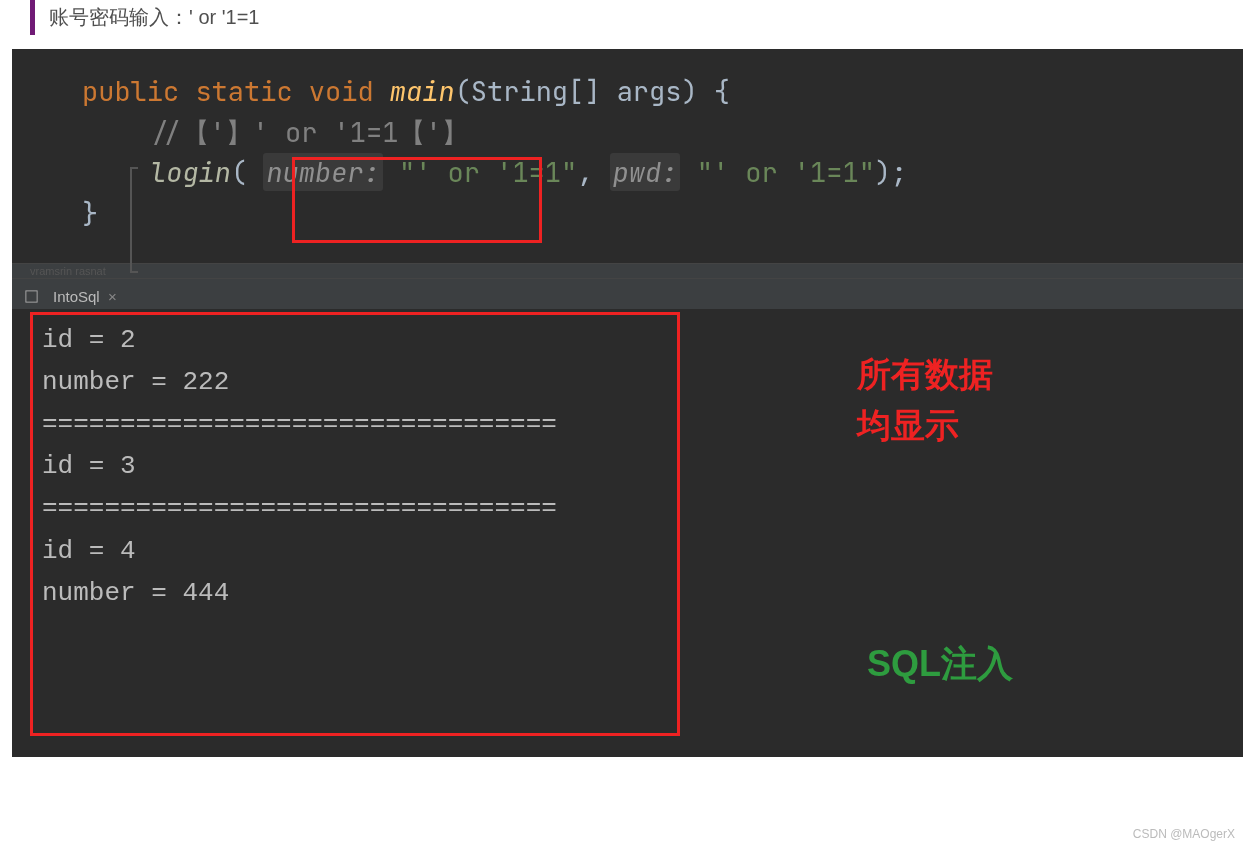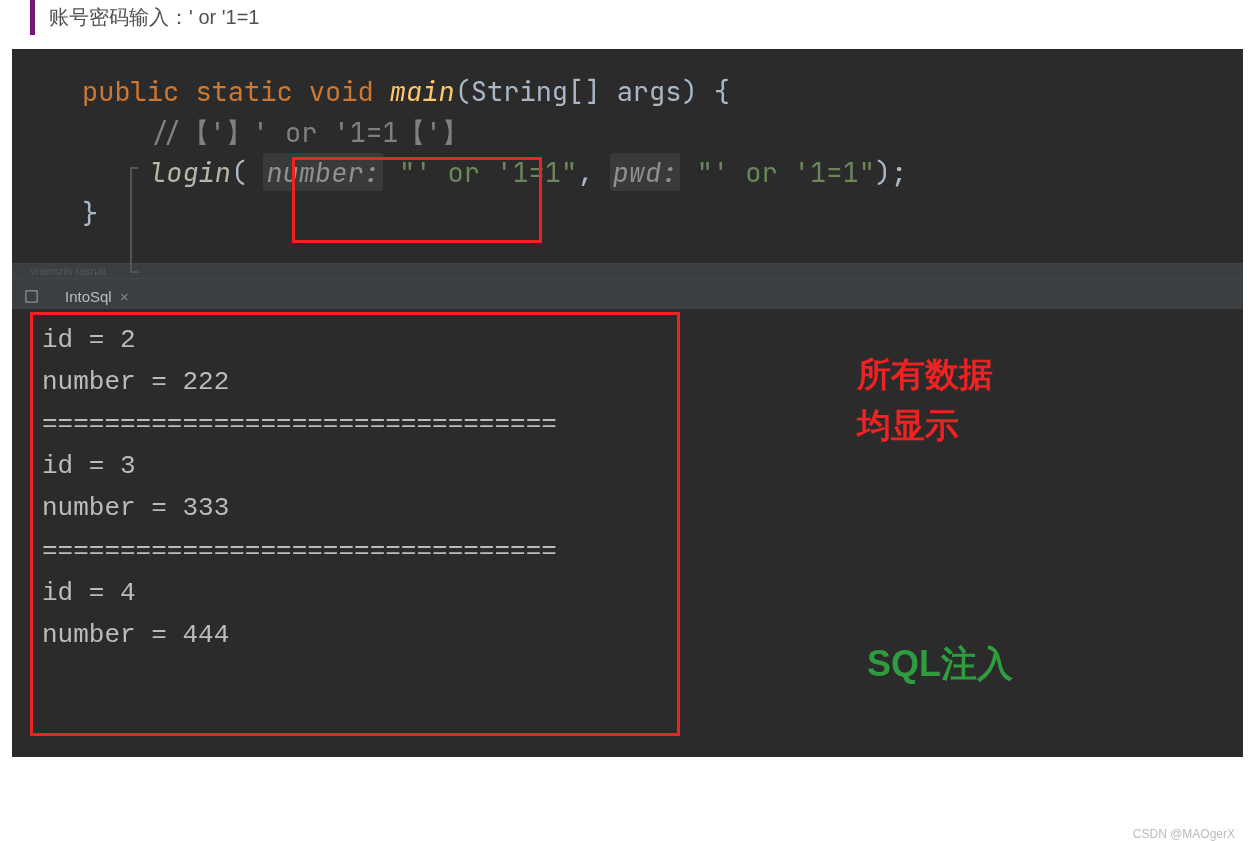--- a/index.html
+++ b/index.html
@@ -65,21 +65,21 @@
     padding:0 18px;
     display:flex;
     justify-content:space-between;
     align-items:center;
   }
   .tool-tabs {
     background:#3c3f41;
     padding:5px 10px 0 12px;
     display:flex;
     align-items:center;
-    gap:18px;
+    gap:6px;
   }
   .tool-tab {
     color:#bbbbbb;
     font-size:15px;
     padding:4px 8px;
     font-family: sans-serif;
   }
   .tool-tab .close { color:#888; margin-left:4px; }
   .run-icon { 
     width:15px;height:15px;
@@ -170,21 +170,20 @@
       <span class="close">×</span>
     </div>
   </div>
 
   <div class="output-pane">
     <div class="red-box-output"></div>
     <div>id = 2</div>
     <div>number = 222</div>
     <div>=================================</div>
     <div>id = 3</div>
-    <div>number = 333</div>
     <div>=================================</div>
     <div>id = 4</div>
     <div>number = 444</div>
 
     <div class="anno-red">
       <div>所有数据</div>
       <div>均显示</div>
     </div>
     <div class="anno-green">SQL注入</div>
   </div>

